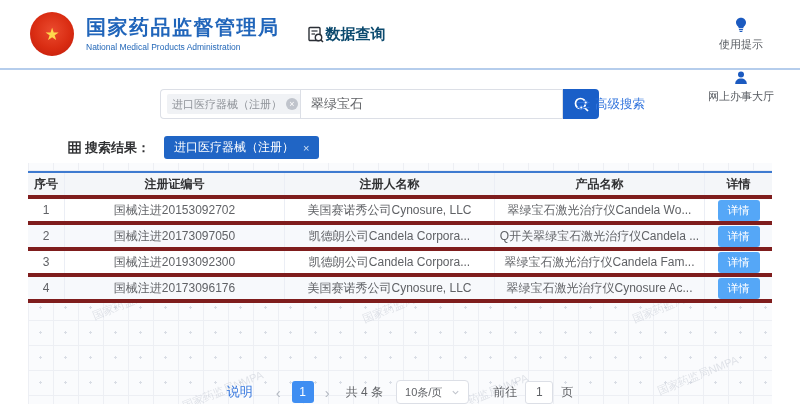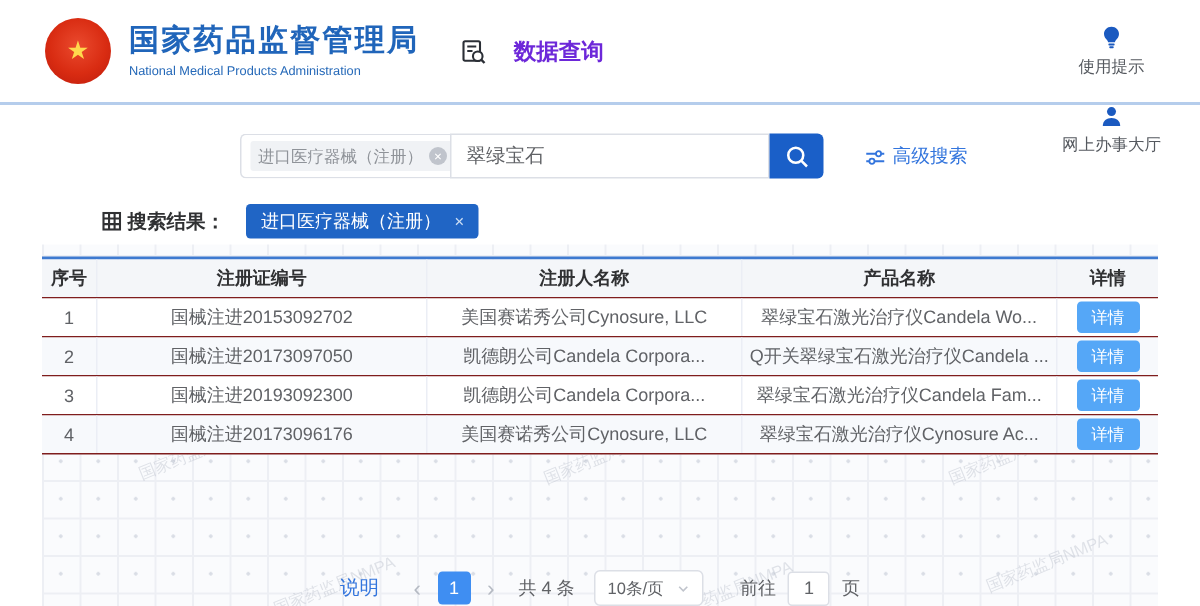--- a/index.html
+++ b/index.html
@@ -30,21 +30,21 @@
   }
   .emblem {
     width:44px; height:44px; border-radius:50%; flex-shrink:0;
     background:radial-gradient(circle at 50% 42%, #ea4a2e 0%, #d92c12 55%, #bd1a0b 100%);
     display:flex; align-items:center; justify-content:center;
     color:#ffd84d; font-size:17px;
   }
   .brand { margin-left:12px; }
   .brand-title { font-size:20px; font-weight:bold; color:#2065ba; letter-spacing:1.5px; line-height:1.15; }
   .brand-sub { font-size:8.5px; color:#2468b8; margin-top:3px; }
-  .module { display:flex; align-items:center; gap:18px; margin-left:26px; font-size:15px; font-weight:bold; color:#6d28d9; }
+  .module { display:flex; align-items:center; gap:1px; margin-left:26px; font-size:15px; font-weight:bold; color:#0c4a6e; }
   .nav { margin-left:auto; display:flex; gap:18px;flex-direction:column; }
   .nav-item { display:flex; flex-direction:column; align-items:center; gap:4px; cursor:pointer; }
   .nav-label { font-size:11px; color:#55595f; }
   
   .panel-search { position:absolute; left:28px; top:70px; width:744px; height:62px; background:#fff; z-index:2; }
   .results-bar {
     position:absolute; left:28px; top:132px; width:744px; height:31px; background:#fff; z-index:2;
     display:flex; align-items:center; padding-left:4px;
   }
   
@@ -56,42 +56,42 @@
   .sg-tag {
     background:#f0f2f5; border-radius:2px; height:20px; display:flex; align-items:center;
     gap:4px; padding:0 5px; font-size:11px; color:#8f9399; white-space:nowrap;
   }
   .tag-close-circle {
     width:12px; height:12px; border-radius:50%; background:#c0c4cc; color:#fff;
     font-size:9px; line-height:12px; text-align:center; cursor:pointer; flex-shrink:0;
   }
   .sg-chevron { margin-left:auto; display:flex; }
   .sg-input {
-    width:213px; border:1px solid #dcdfe6; padding:0 10px; font-size:13px; color:#606266;
+    width:263px; border:1px solid #dcdfe6; padding:0 10px; font-size:13px; color:#606266;
     outline:none; background:#fff; border-radius:0;
     font-family:Liberation Mono, monospace;
   }
   .sg-button {
     width:36px; border:none; background:#1a5fc8; border-radius:0 4px 4px 0;
     display:flex; align-items:center; justify-content:center; cursor:pointer;
   }
   .advanced {
     position:absolute; left:577px; top:96px; z-index:7; display:flex; align-items:center;
     gap:5px; color:#3375dd; font-size:12.5px; cursor:pointer;
   }
   
   .results-label { display:flex; align-items:center; gap:4px; font-size:13px; font-weight:bold; color:#303133;padding-left:36px; }
   .filter-tag {
     margin-left:14px; background:#2065c5; color:#fff; font-size:12px; height:23px;
     display:flex; align-items:center; gap:9px; padding:0 10px; border-radius:3px; cursor:default;
   }
   .filter-tag .x { font-size:11px; color:#cfe0f5; cursor:pointer; }
   
   .table { position:absolute; left:28px; top:171px; width:744px; z-index:4; border-top:2px solid #3e7ad0; font-size:12px; color:#606266; }
-  .tr { display:flex; height:26px; border-bottom:1px solid #7f1d1d; background:#fff; }
+  .tr { display:flex; height:26px; border-bottom:4px solid #7f1d1d; background:#fff; }
   .tr.head { background:#f4f6f9; font-weight:bold; color:#303133; }
   .tr.even { background:#f7f9fc; }
   .td { display:flex; align-items:center; justify-content:center; border-right:1px solid #ebeef5; overflow:hidden; white-space:nowrap; }
   .td:last-child { border-right:none; }
   .c1 { width:37px; } .c2 { width:220px;text-align:right; } .c3 { width:210px; } .c4 { width:210px; } .c5 { flex:1; }
   .detail-btn {
     background:#55a7f7; color:#fff; border:none; border-radius:3px; font-size:11px;
     padding:3px 10px; cursor:pointer; font-family:inherit;
   }
   

